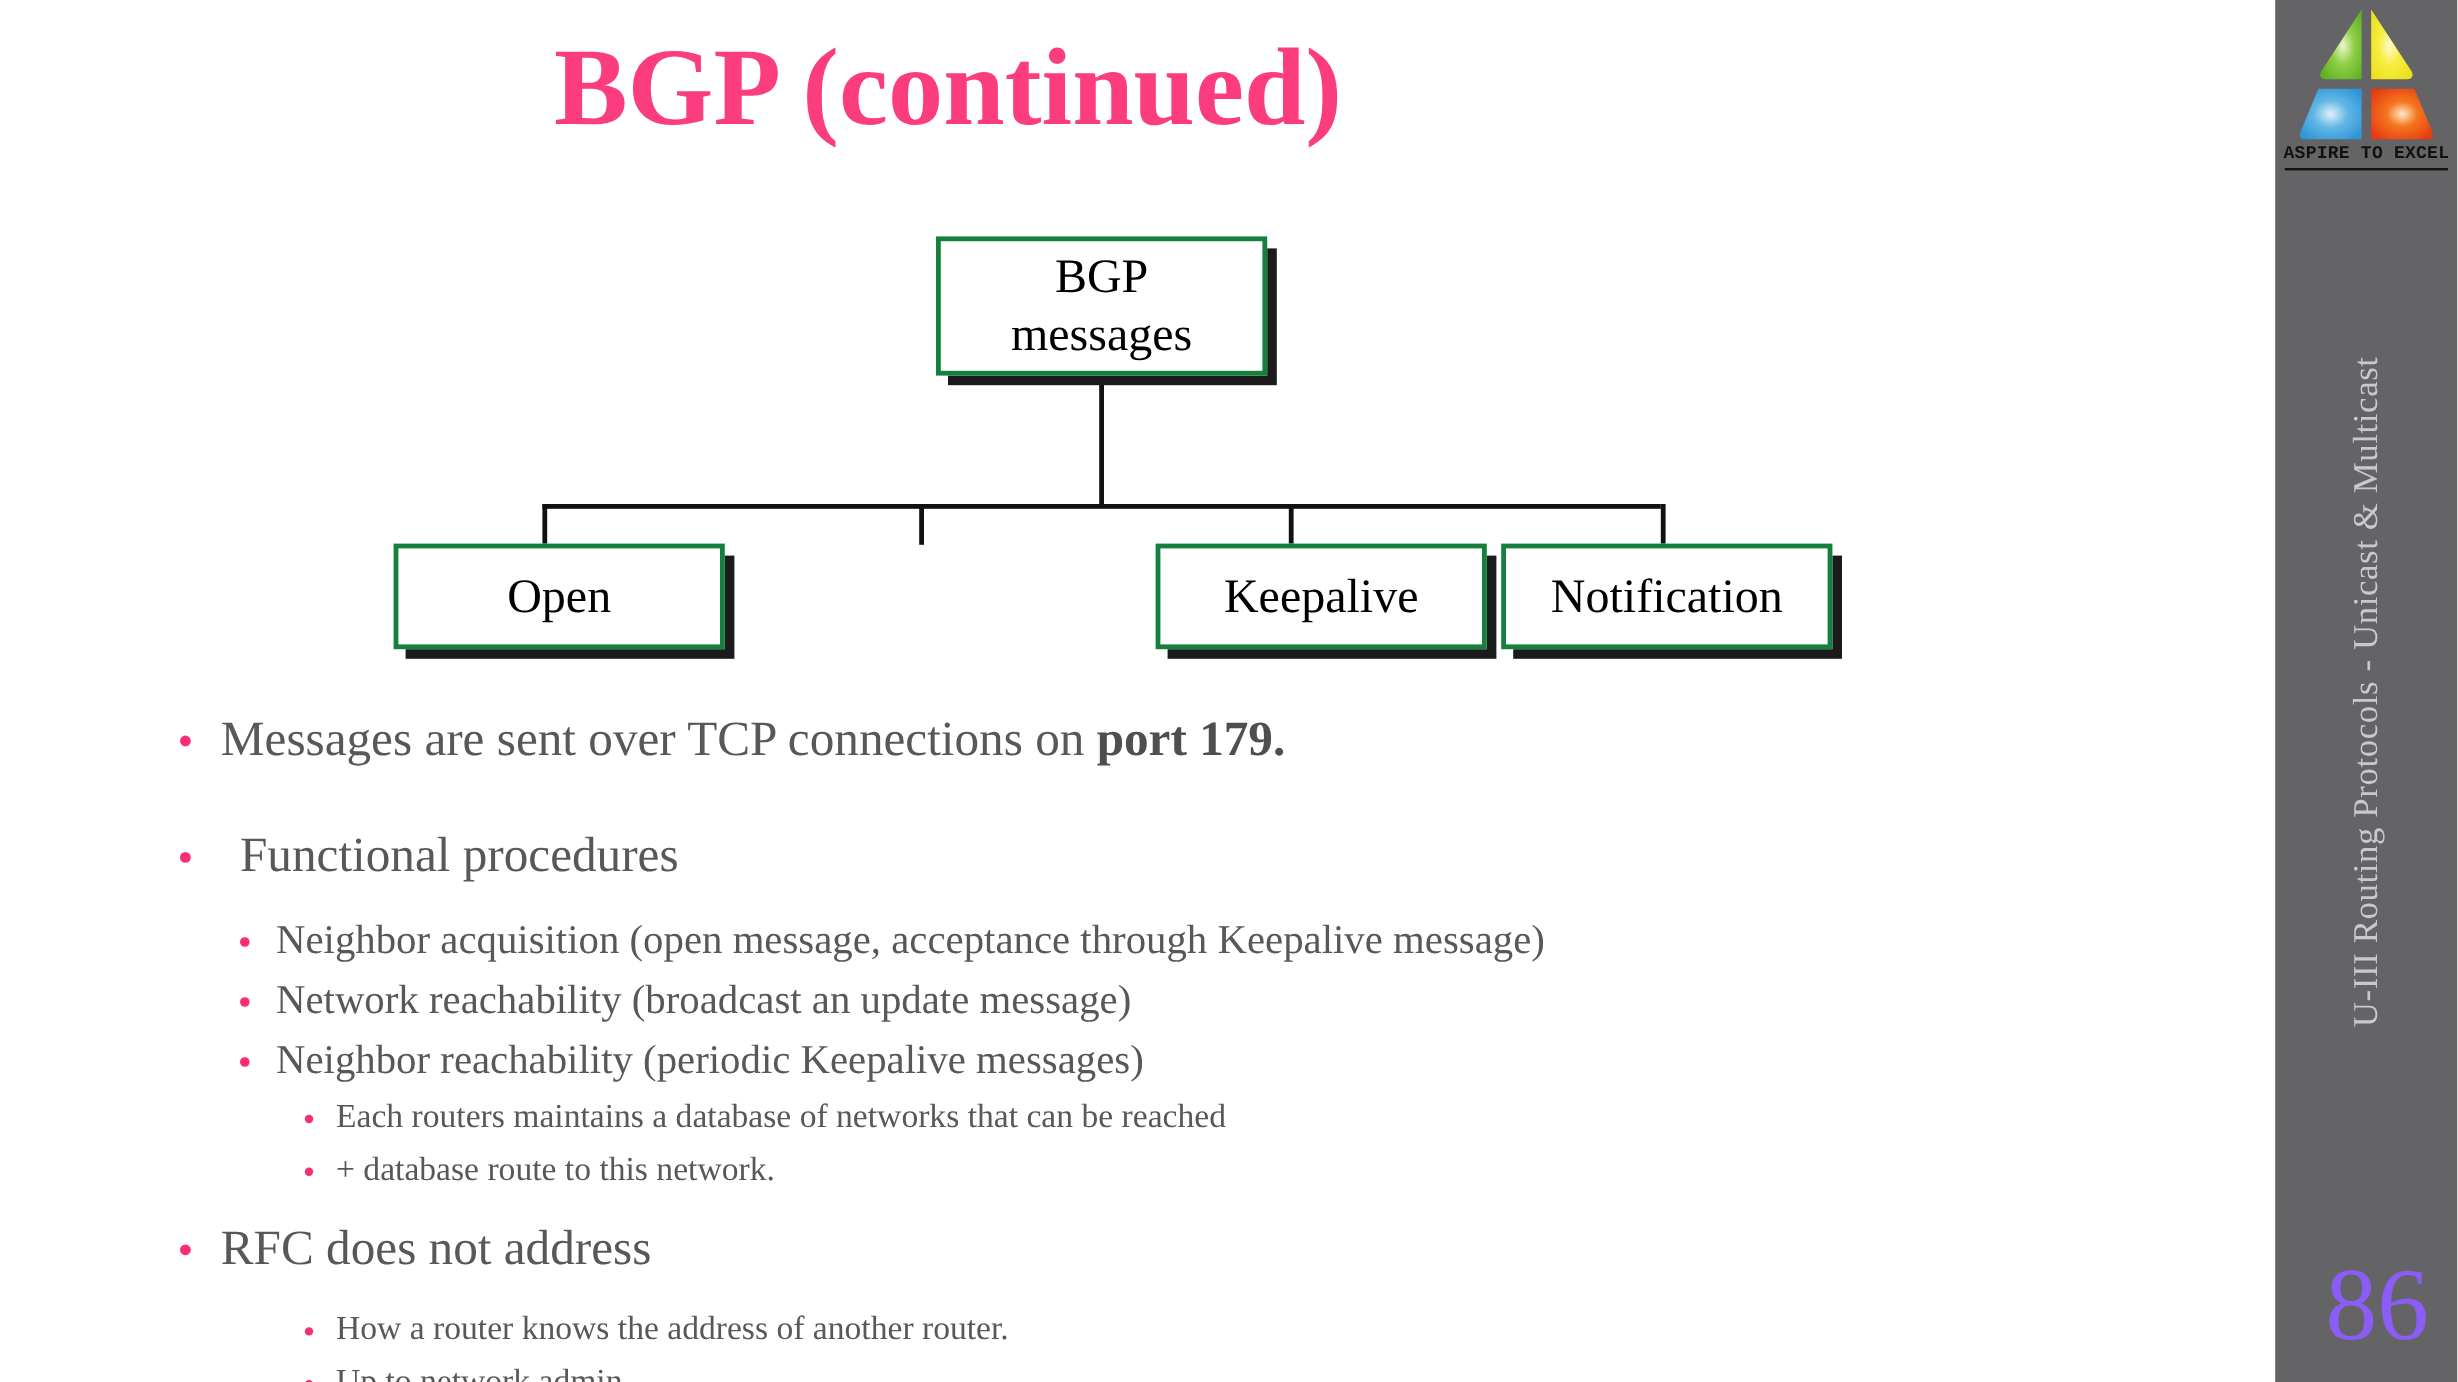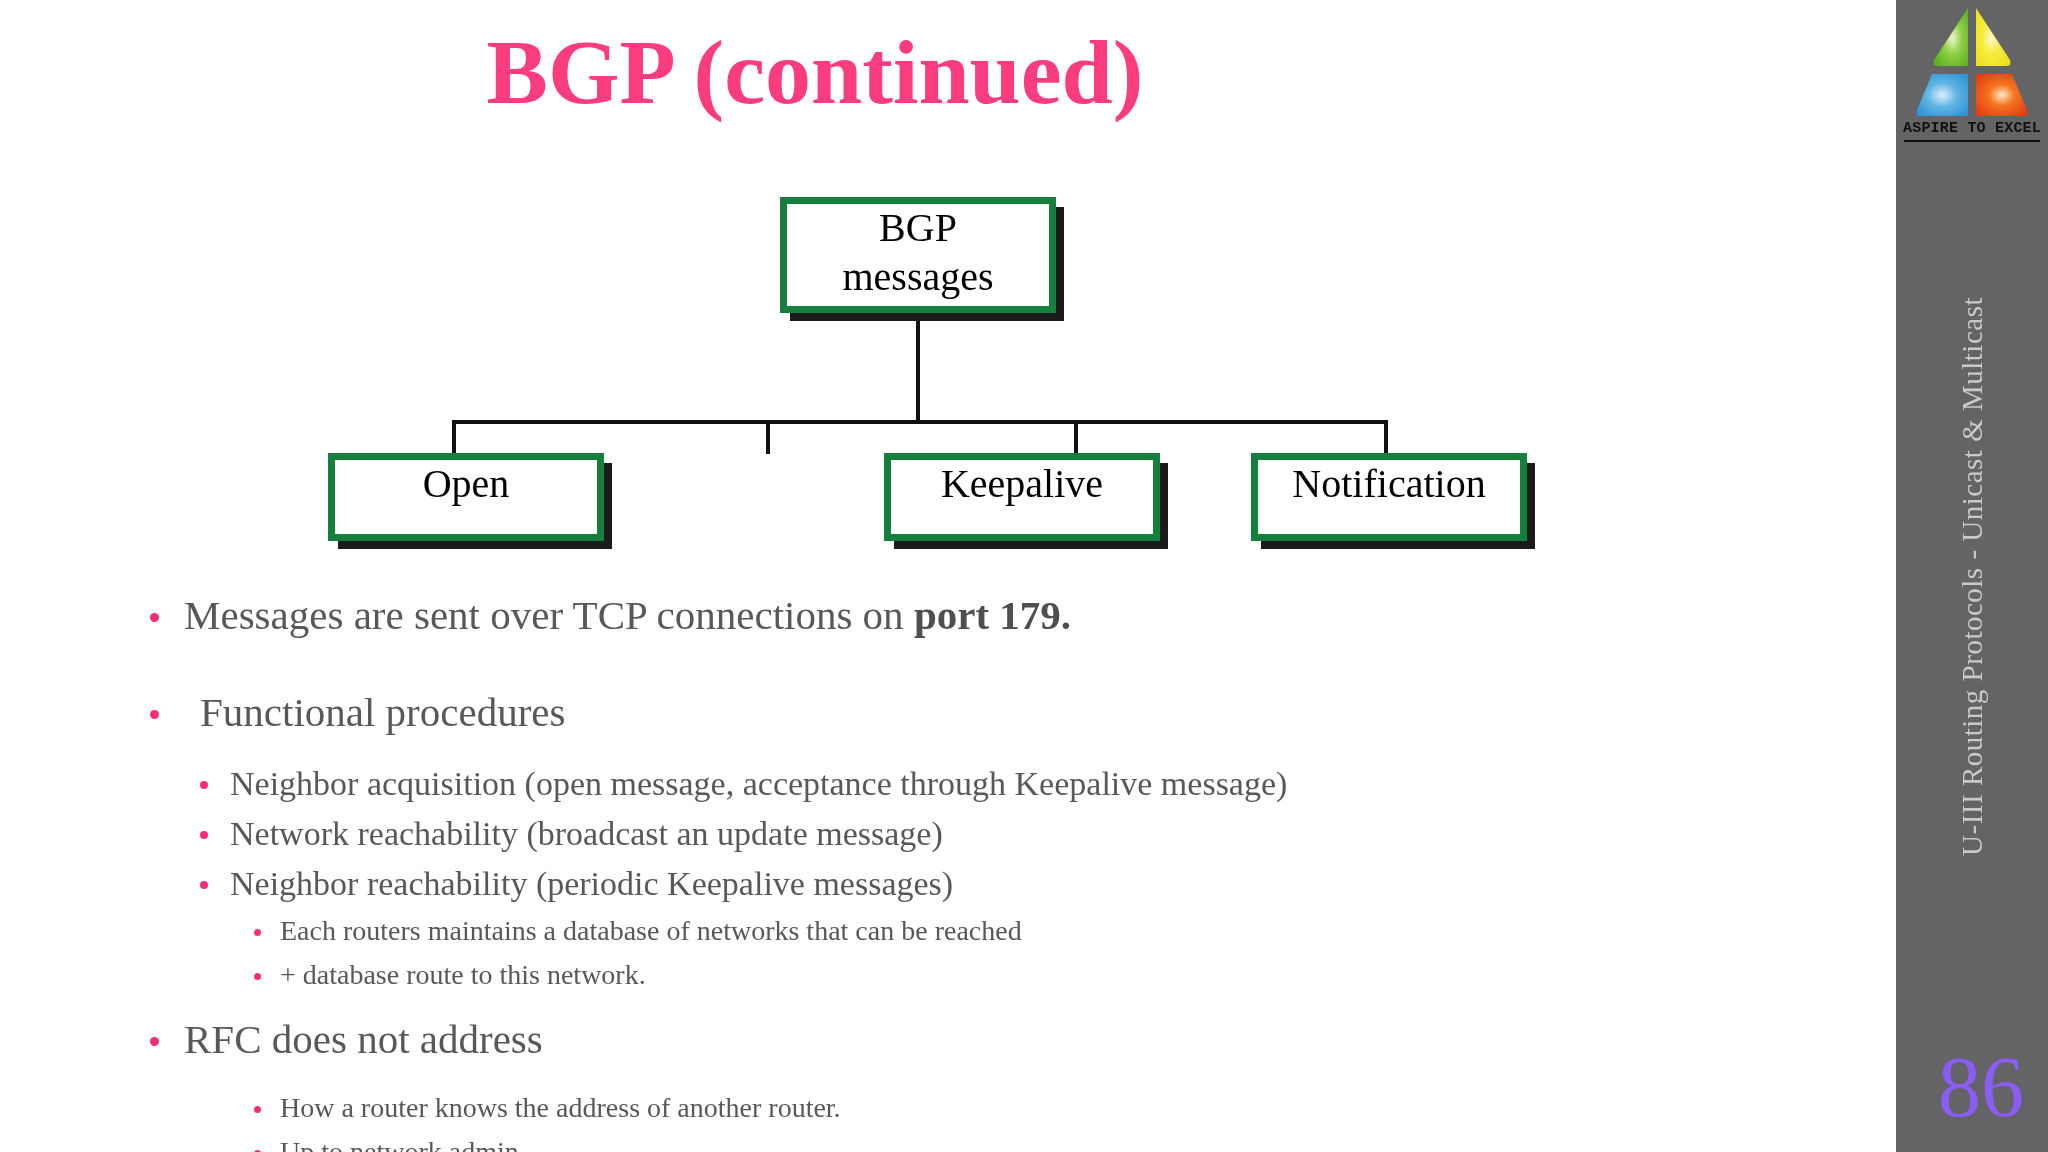--- a/index.html
+++ b/index.html
@@ -23,37 +23,37 @@
     top: 20px;
     width: 1580px;
     text-align: center;
     font-family: "Liberation Serif", "DejaVu Serif", serif;
     font-weight: bold;
     font-size: 92px;
     letter-spacing: 0px;
     color: #fb3d7f;
     line-height: 1.15;
     white-space: nowrap;
-    padding-left: 25px;
   }
 
   
   .diagram {
     position: absolute;
     left: 0;
     top: 180px;
     width: 1896px;
     height: 390px;
   }
   .node {
     position: absolute;
     background: #ffffff;
-    border: 7px solid #15803d;
+    border: 4px solid #15803d;
     box-shadow: 9px 9px 0 -1px #1b1b1b;
     display: flex;
+    align-items: center;
     justify-content: center;
     text-align: center;
     color: #000000;
     font-family: "Liberation Serif", "DejaVu Serif", serif;
     font-size: 38px;
     line-height: 1.22;
     box-sizing: border-box;
     z-index: 2;
   }
   .node-root {
@@ -64,21 +64,21 @@
     font-size: 40px;
   }
   .node-leaf {
     top: 273px;
     width: 276px;
     height: 88px;
     font-size: 40px;
   }
   #node-open        { left: 328px; }
   #node-update      { left: 629px; }
-  #node-keepalive   { left: 884px; }
+  #node-keepalive   { left: 963px; }
   #node-notification{ left: 1251px; }
 
   .conn {
     position: absolute;
     background: #111111;
     z-index: 1;
   }
   
   .conn-trunk { left: 916px; top: 133px; width: 4px; height: 110px; }
   

